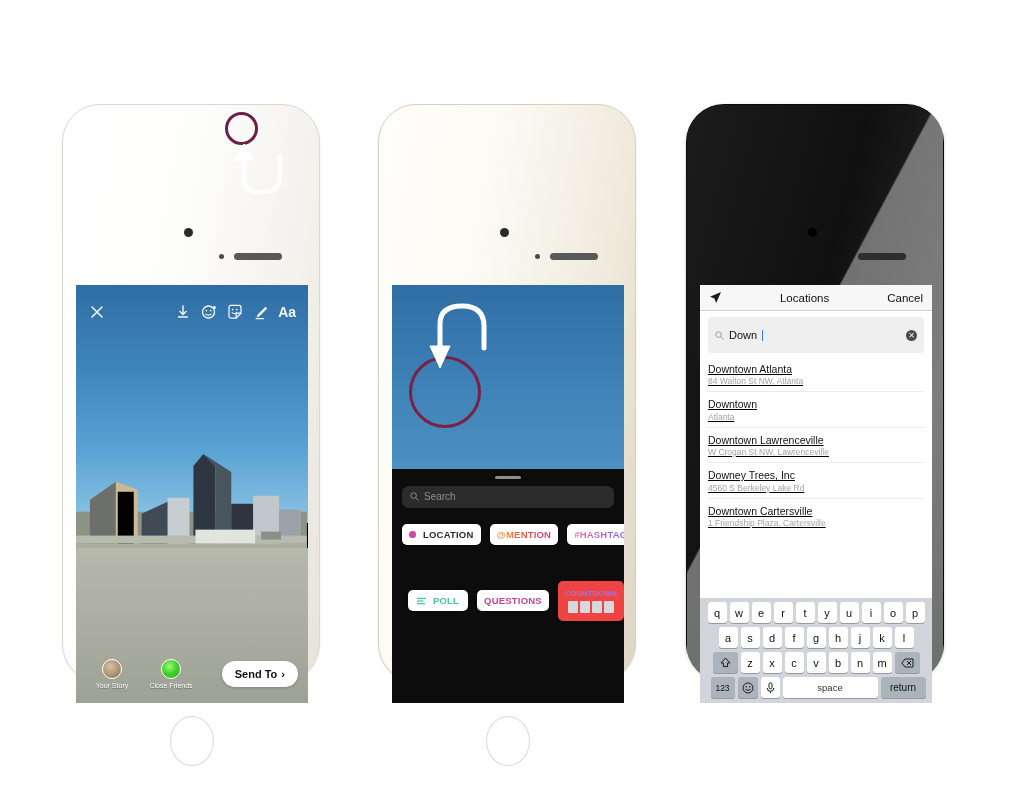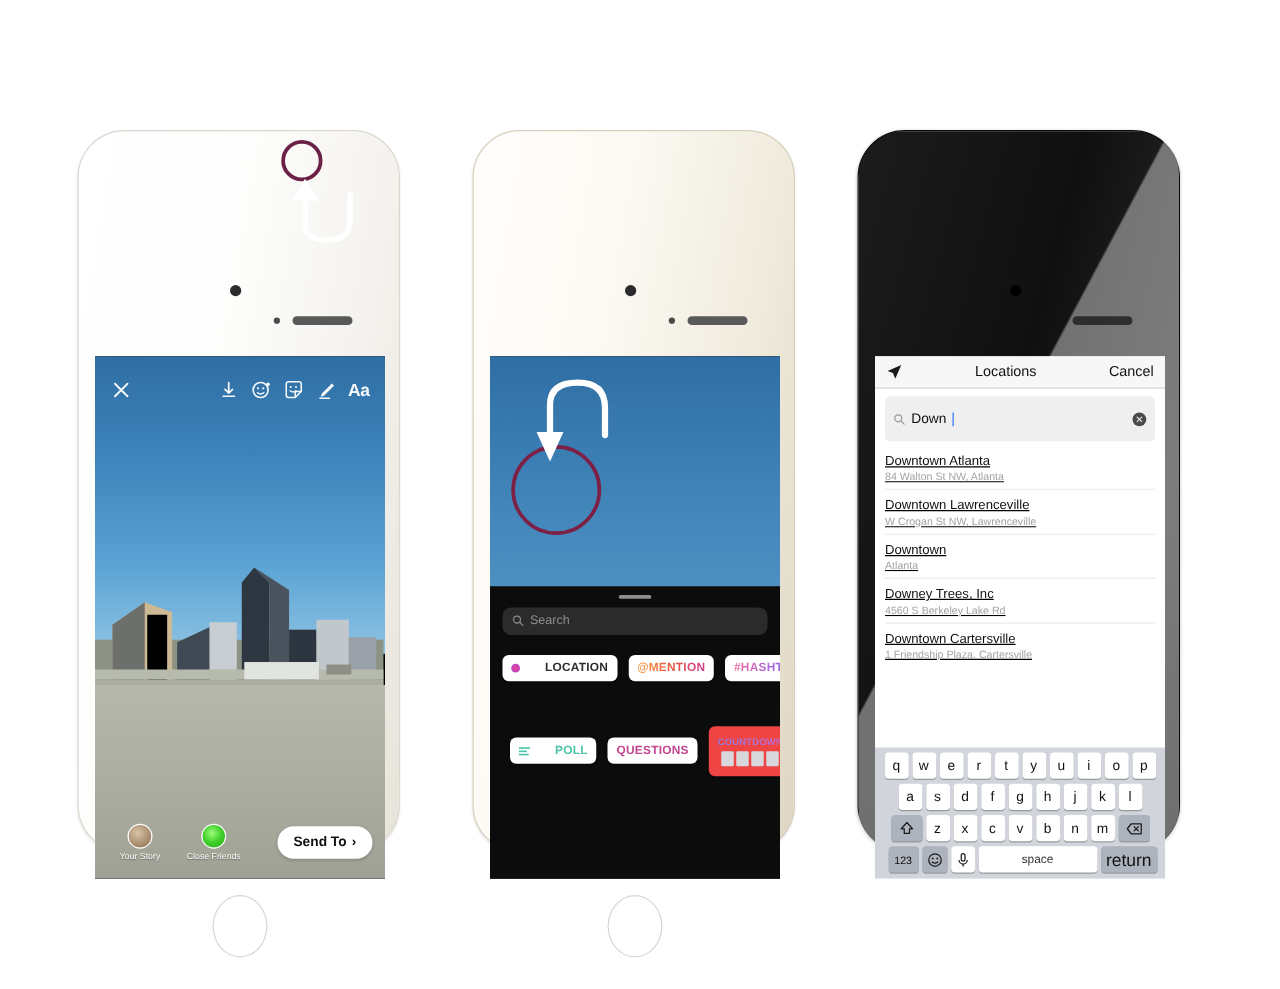--- a/index.html
+++ b/index.html
@@ -120,21 +120,21 @@
   .grab { width: 26px; height: 3px; border-radius: 2px; background:#8e8e8e;
           margin: 7px auto 7px; }
   .tray-search {
     height: 22px; border-radius: 7px; background:#2b2b2c;
     display:flex; align-items:center; gap:5px; padding: 0 8px;
     color:#8d8d90; font-size: 10px;
   }
   .stk-row { display:flex; gap: 9px; justify-content:space-between; }
   .stk {
     background:#fff; border-radius: 5px; height: 21px;
-    display:flex; align-items:center; justify-content:center; gap:20px;
+    display:flex; align-items:center; justify-content:center; gap:7px;
     font-size: 9.5px; font-weight: 800; letter-spacing: .2px;
     padding: 0 7px; flex: 1;
     font-family: "Liberation Sans", sans-serif;
     box-shadow: 0 1px 2px rgba(0,0,0,.4);
   }
   .stk.loc   { color:#2d2d2d; }
   .stk.ment  { background:#fff; }
   .stk.hash  { background:#fff; }
   .stk.gif   { background:#6f6f6f; color:#e9e9e9; flex:0 0 54px; }
   .stk.music { flex:0 0 66px; color:#e8472b; }
@@ -191,21 +191,21 @@
   .krow { display:flex; justify-content:center; gap: 3px; margin-bottom: 4px; }
   .krow:last-child { margin-bottom: 0; }
   .key {
     background:#fff; border-radius: 3px; height: 21px; min-width: 19px;
     display:flex; align-items:center; justify-content:center;
     font-size: 11px; color:#111; box-shadow: 0 1px 0 rgba(0,0,0,.28);
     flex: 0 0 19px;
   }
   .key.wide { flex: 0 0 25px; background:#adb3bd; font-size: 10px; }
   .key.space { flex: 1 1 auto; max-width: 95px; font-size: 9.5px; color:#333; }
-  .key.ret { flex: 0 0 45px; background:#adb3bd; font-size: 14px; }
+  .key.ret { flex: 0 0 45px; background:#adb3bd; font-size: 10px; }
   .key.num { flex: 0 0 24px; background:#adb3bd; font-size: 8.5px; }
   .key.emo { flex: 0 0 20px; background:#adb3bd; font-size: 11px; }
   .key.mic { flex: 0 0 18px; background:#fff; font-size: 10px; }
   .kpad-l { padding-left: 4px; }
 </style>
 </head>
 <body>
 
 <div class="stage">
 
@@ -396,26 +396,26 @@
           <span class="clearbtn">✕</span>
         </div>
       </div>
 
       <div class="loc-list">
         <div class="loc-item">
           <div class="nm">Downtown Atlanta</div>
           <div class="ad">84 Walton St NW, Atlanta</div>
         </div>
         <div class="loc-item">
+          <div class="nm">Downtown</div>
+          <div class="ad">Atlanta</div>
+        </div>
+        <div class="loc-item">
           <div class="nm">Downtown Lawrenceville</div>
           <div class="ad">W Crogan St NW, Lawrenceville</div>
-        </div>
-        <div class="loc-item">
-          <div class="nm">Downtown</div>
-          <div class="ad">Atlanta</div>
         </div>
         <div class="loc-item">
           <div class="nm">Downey Trees, Inc</div>
           <div class="ad">4560 S Berkeley Lake Rd</div>
         </div>
         <div class="loc-item" style="border-bottom:none;">
           <div class="nm">Downtown Cartersville</div>
           <div class="ad">1 Friendship Plaza, Cartersville</div>
         </div>
       </div>

